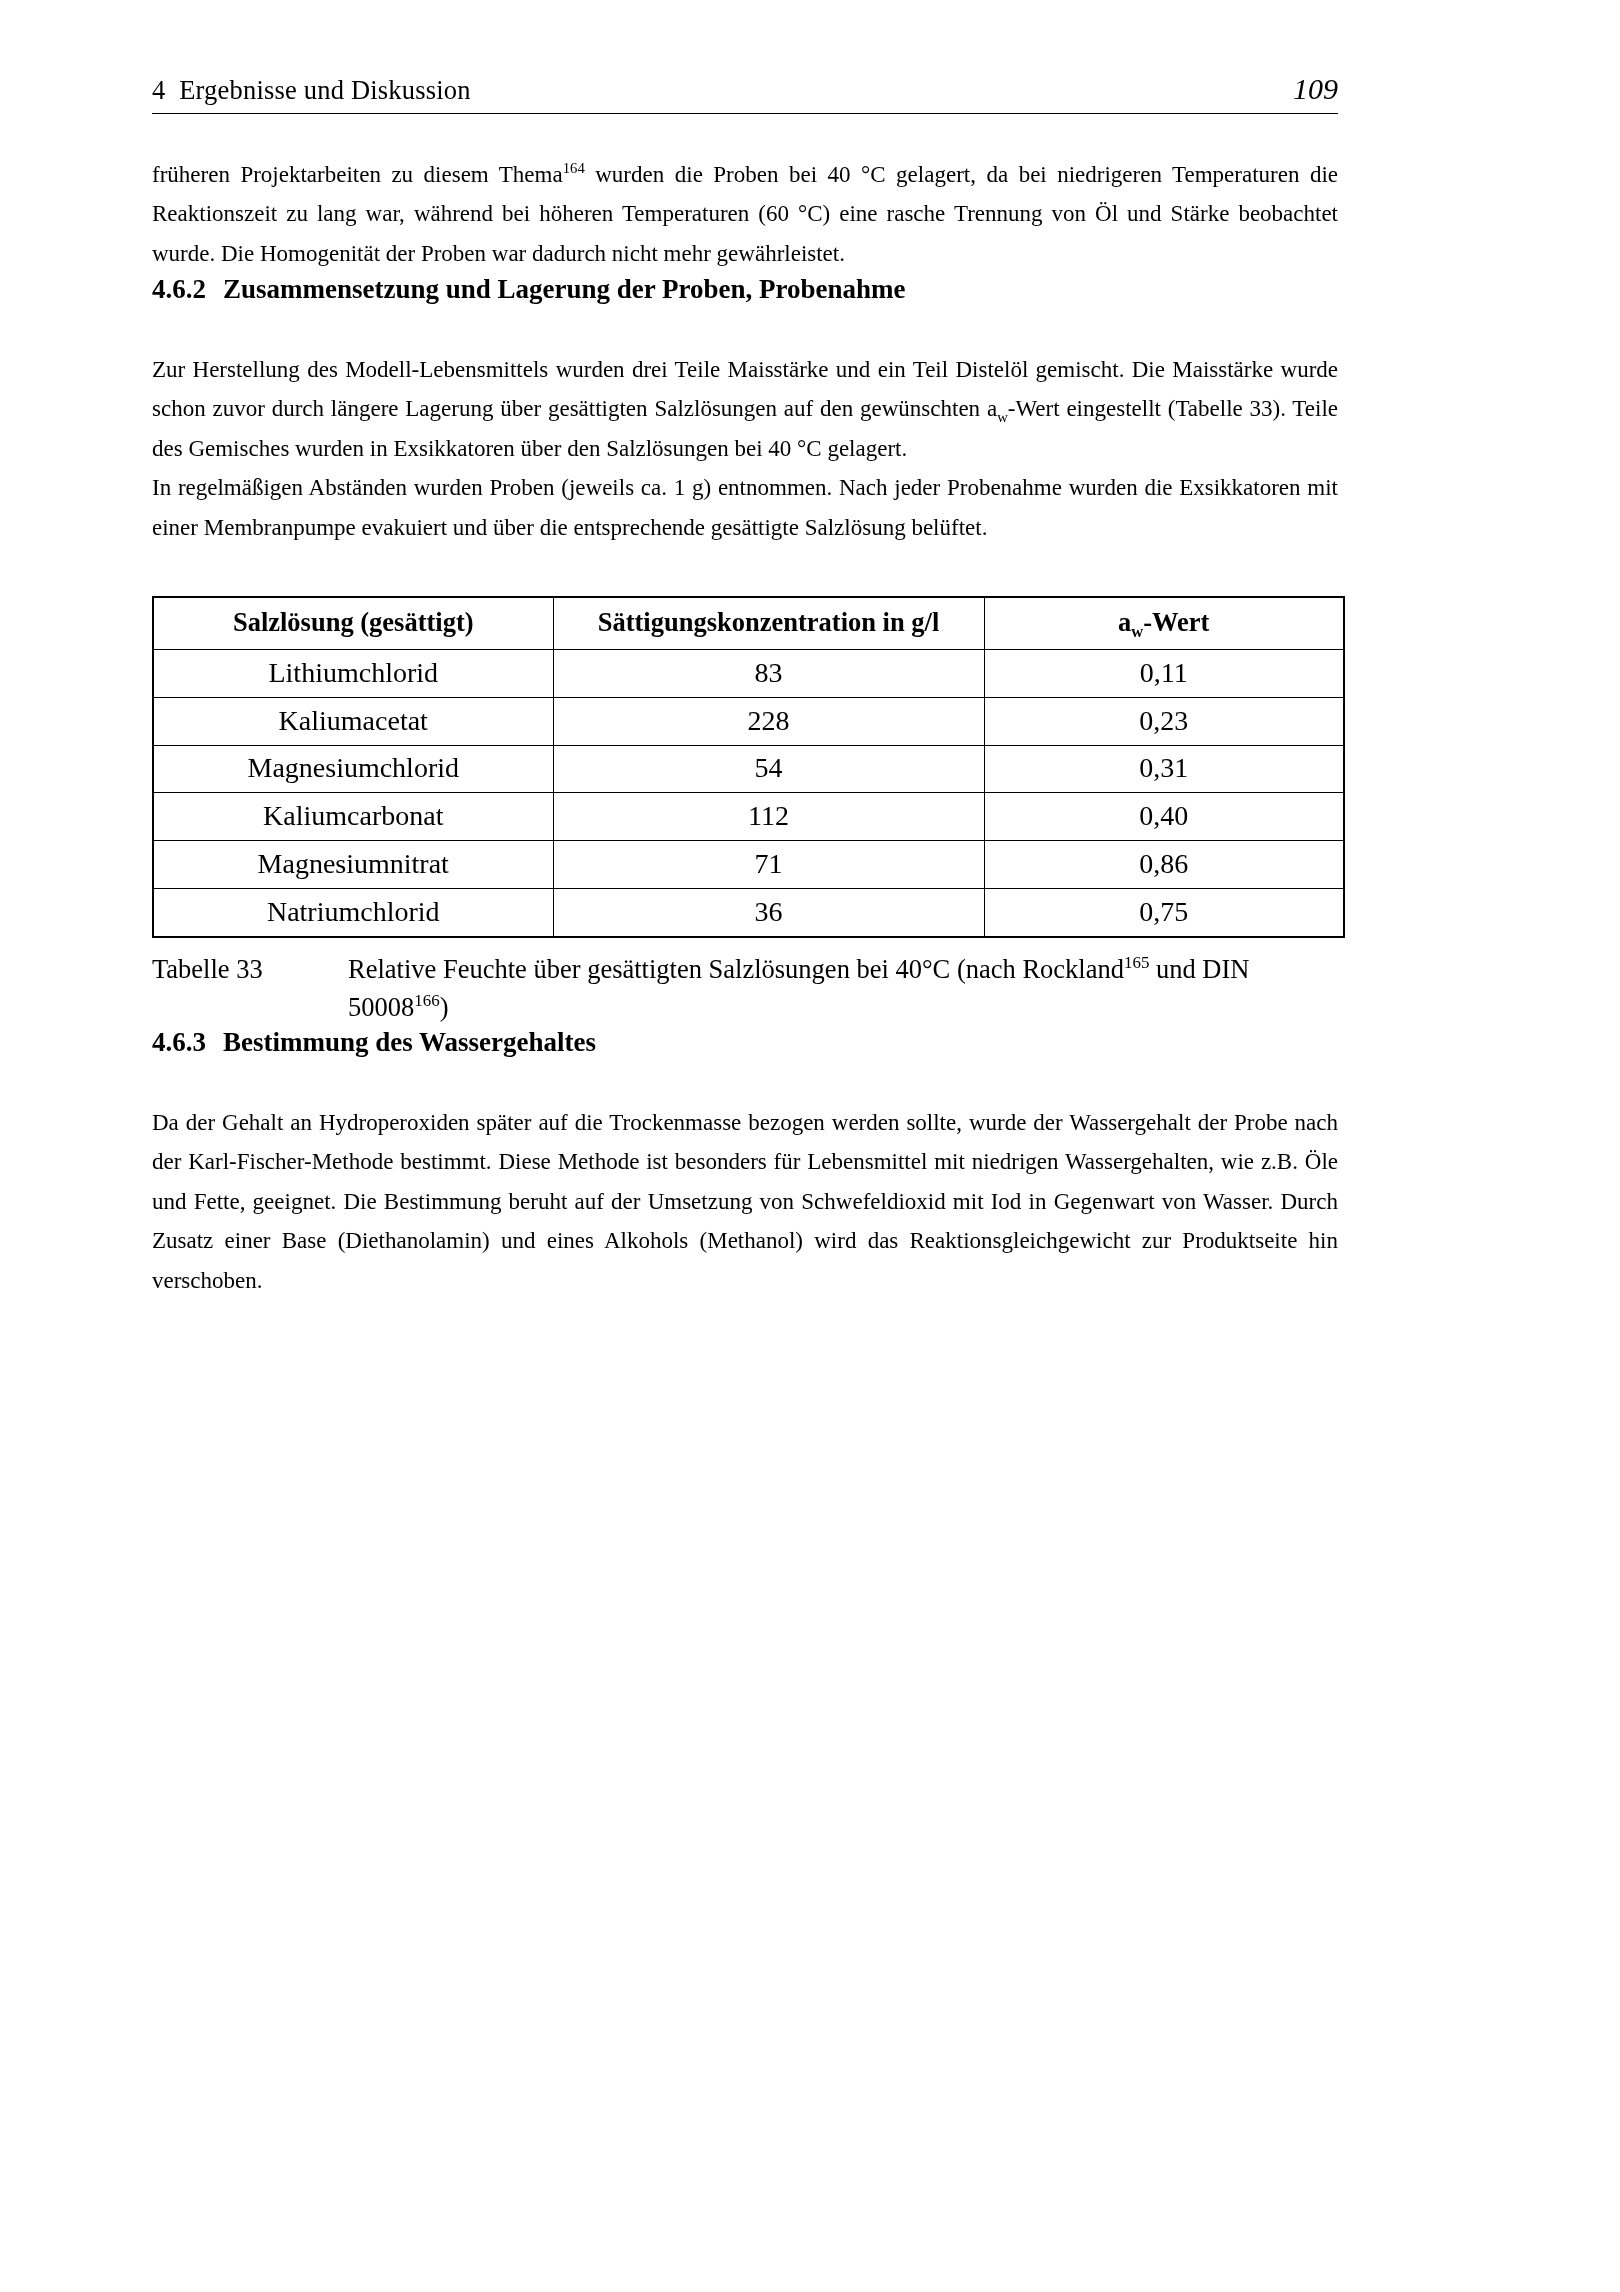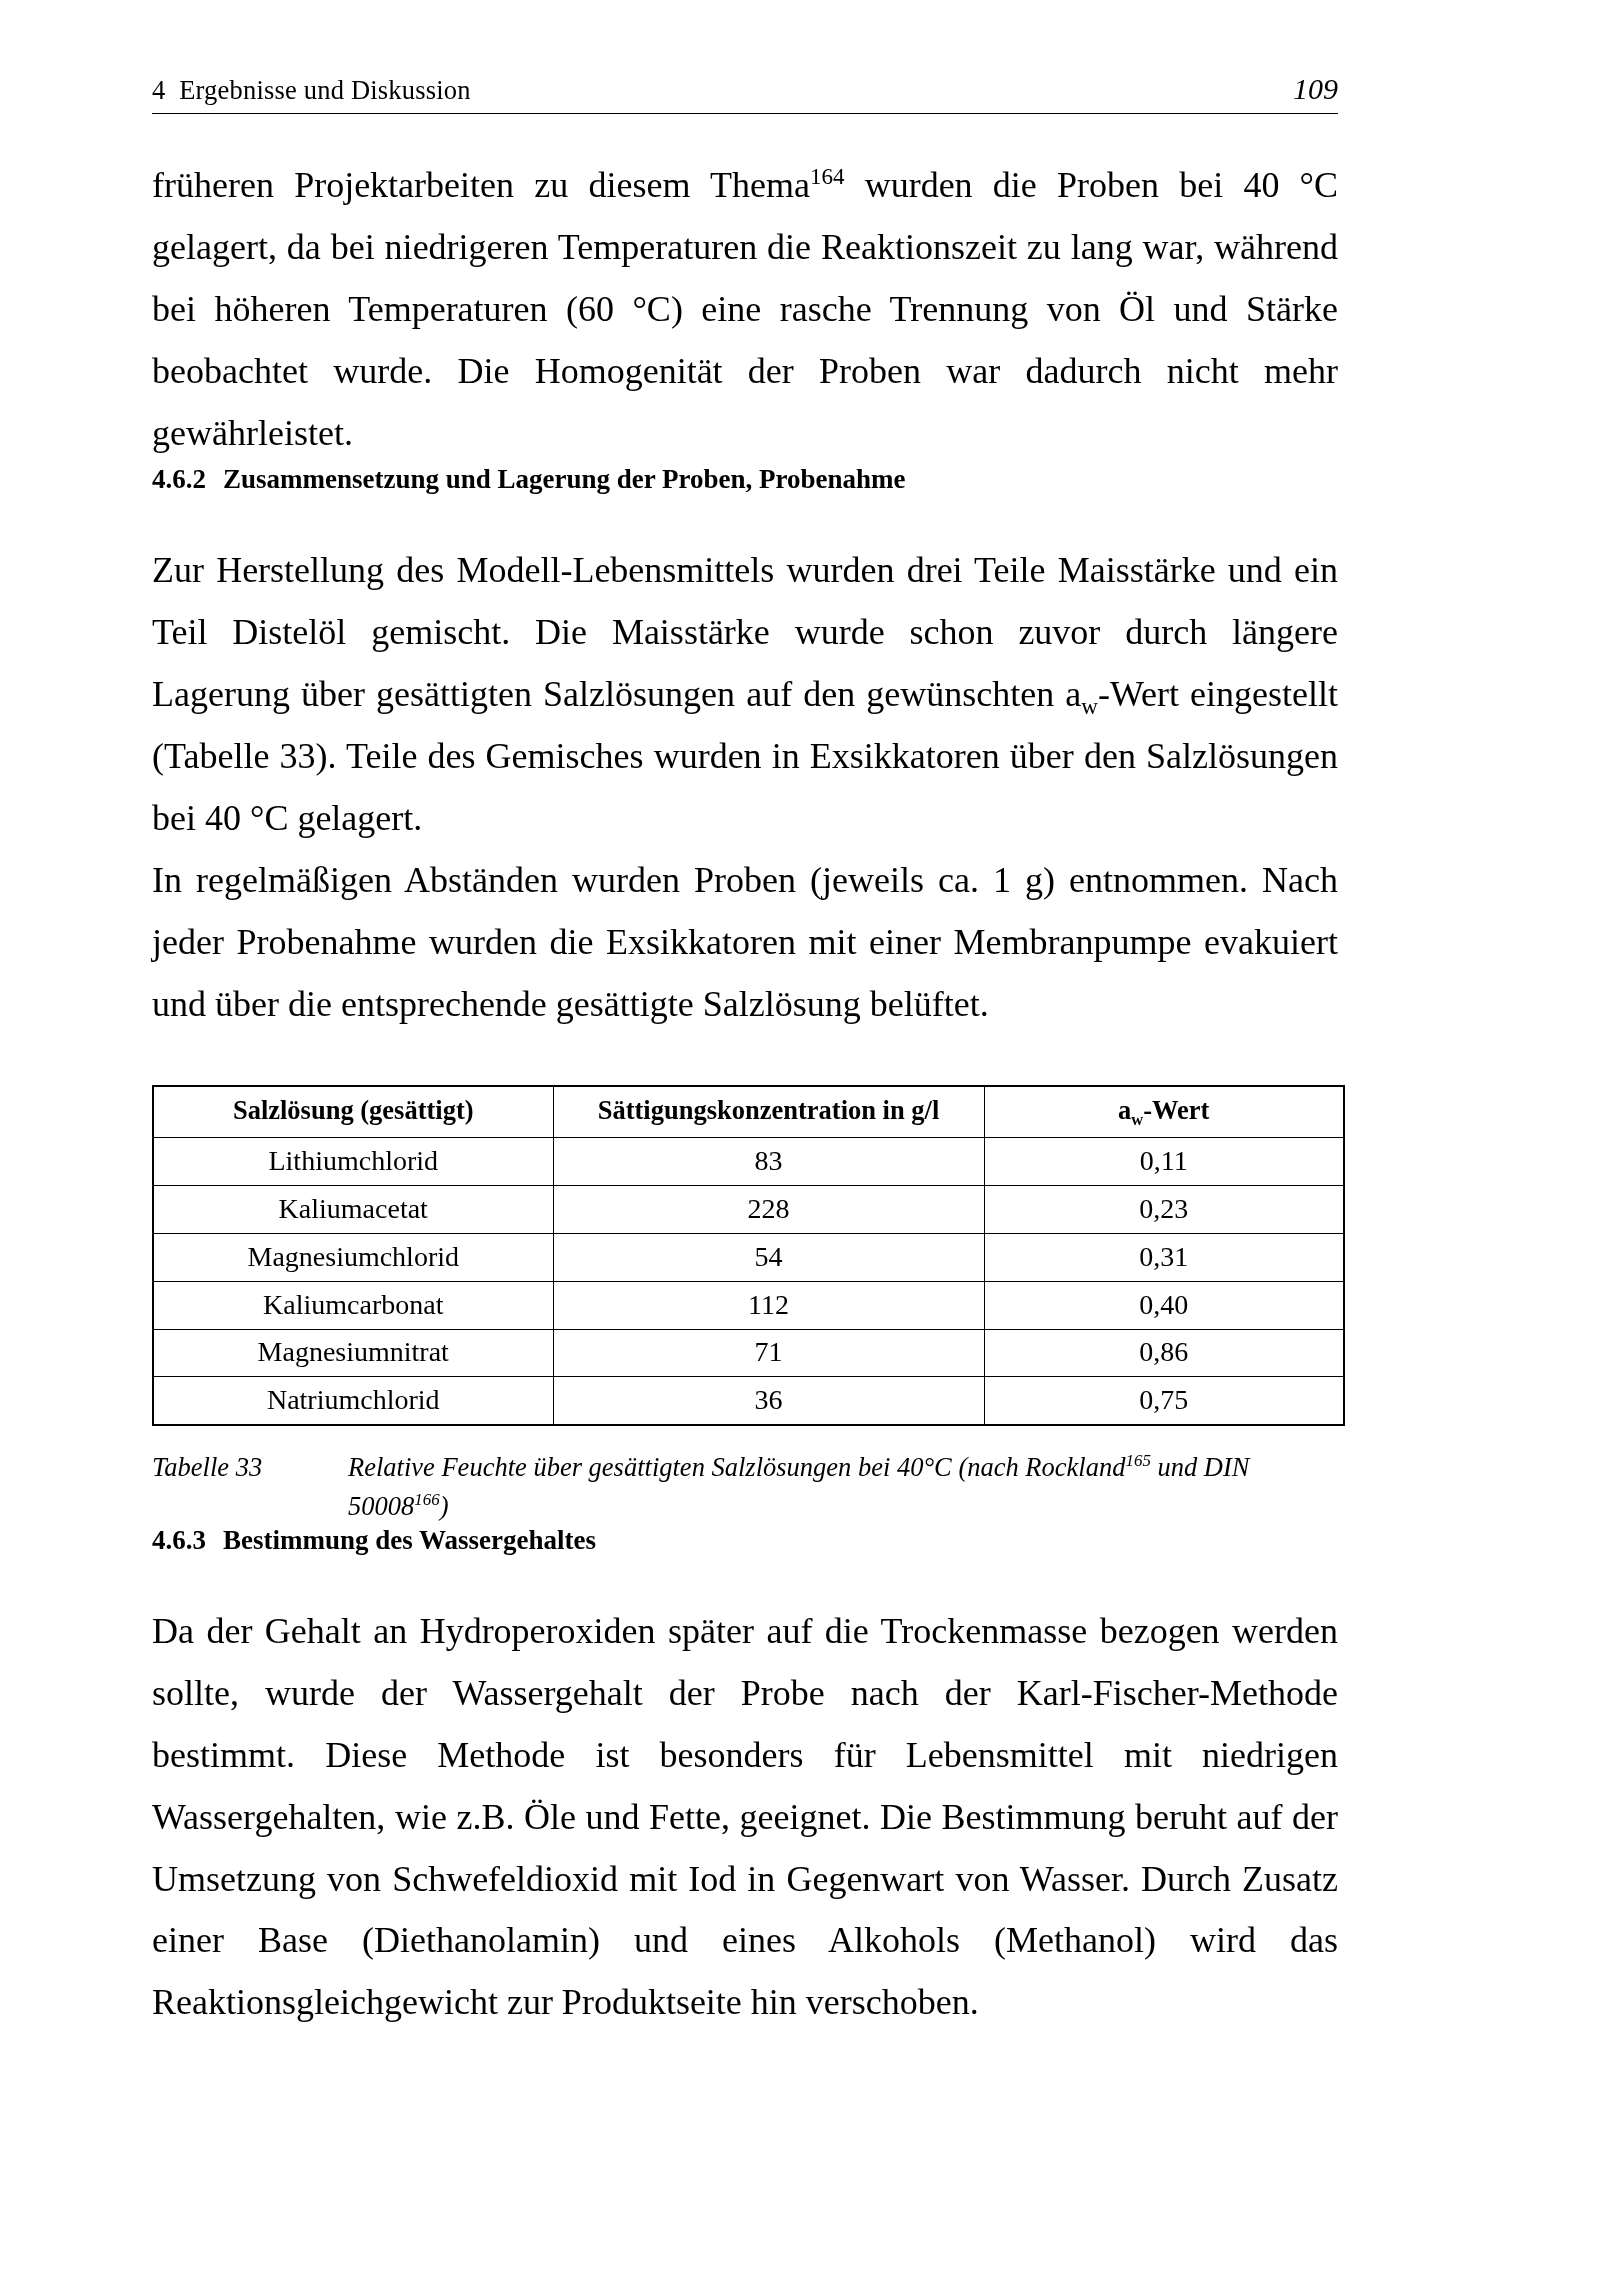--- a/index.html
+++ b/index.html
@@ -42,21 +42,21 @@
   .header-left .secnum {
     margin-right: 13.7px;
   }
   .header-right {
     font-size: 30px;
     font-style: italic;
   }
 
   
   p.body {
-    font-size: 36px;
+    font-size: 23px;
     line-height: 1.72;
     text-align: justify;
     margin: 0;
     text-justify: inter-word;
   }
   p.first {
     margin-top: 41px;
   }
   p.tight {
     margin-top: 0;
@@ -116,22 +116,21 @@
     border-top: none;
     margin-top: 24px;
   }
   .col1 { width: 400px; }
   .col2 { width: 431px; }
   .col3 { width: 360px; }
 
   
   .caption {
     display: flex;
-    margin-top: 22px;
-    font-style: italic;
+    margin-top: 12px;
     font-size: 26.5px;
     line-height: 1.45;
   }
   .caption .cap-label {
     flex: 0 0 196px;
     width: 196px;
   }
   .caption .cap-text {
     flex: 1;
   }

